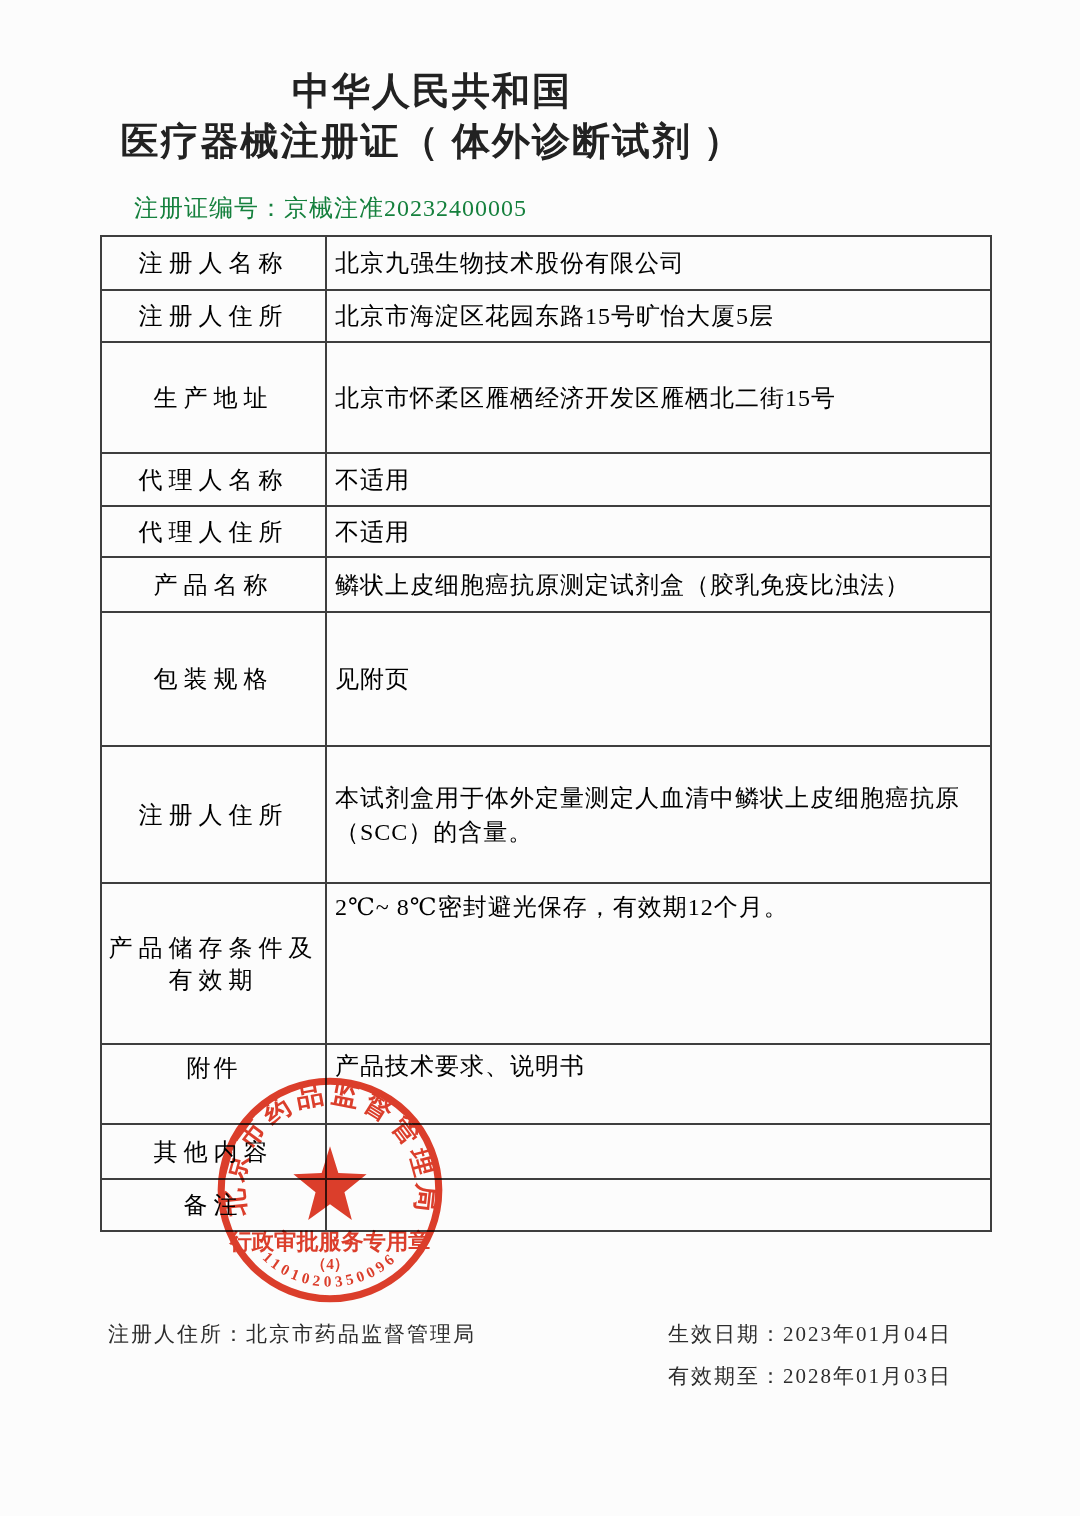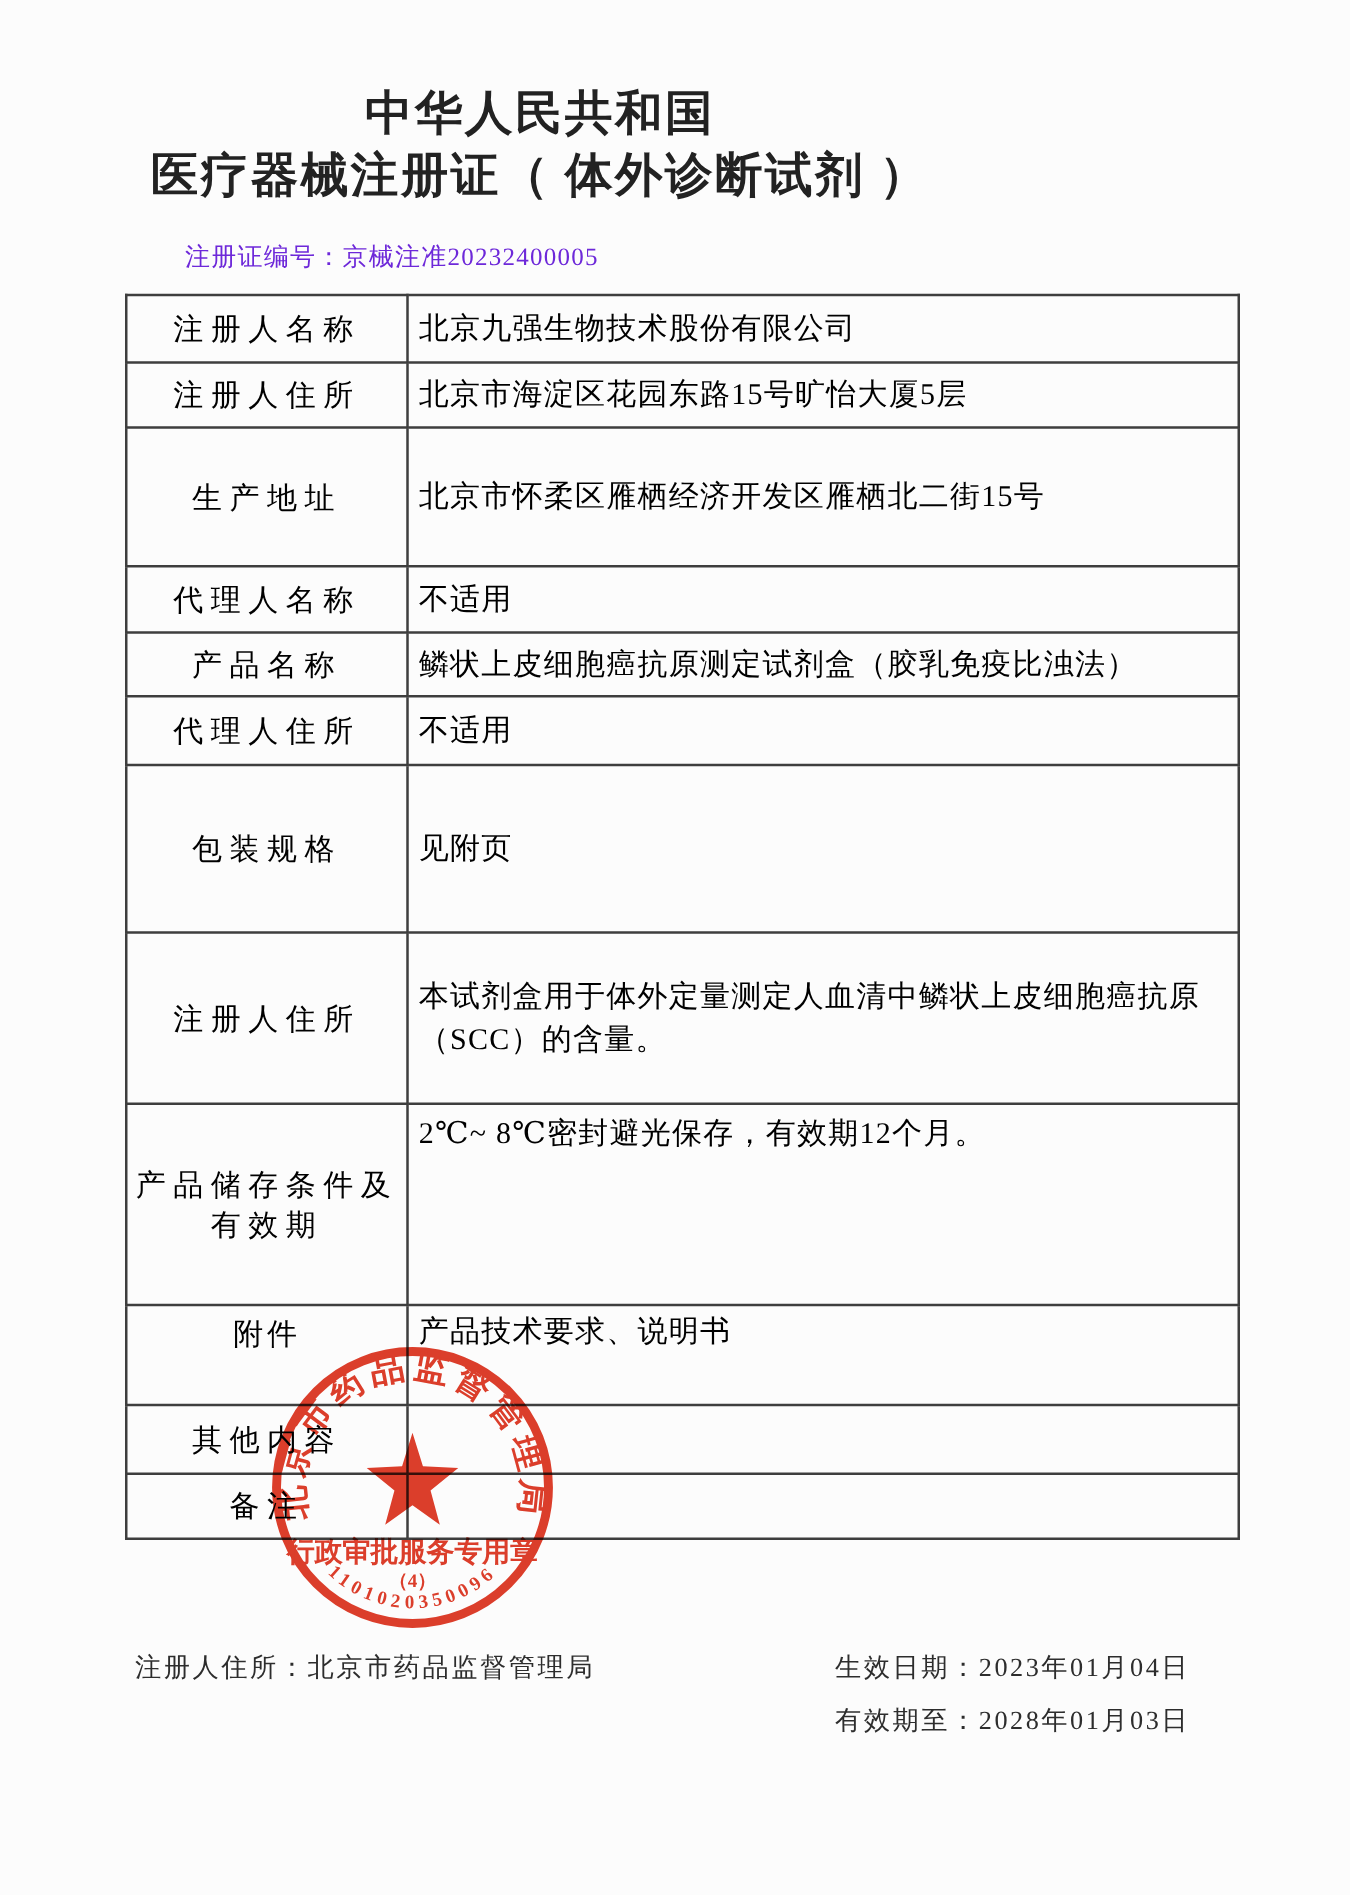--- a/index.html
+++ b/index.html
@@ -30,23 +30,23 @@
     line-height: 50px;
     color: #222;
     letter-spacing: 2px;
     white-space: pre;
   }
 
   
   .cert-no {
     position: absolute;
     top: 192px;
-    left: 148px;
-    font-size: 20px;
-    color: #6d28d9;
+    left: 134px;
+    font-size: 24px;
+    color: #15803d;
     letter-spacing: 1px;
     white-space: pre;
   }
 
   
   .cert-table {
     position: absolute;
     top: 235px;
     left: 100px;
     width: 892px;
@@ -160,26 +160,26 @@
       </tr>
       <tr>
         <th>生产地址</th>
         <td>北京市怀柔区雁栖经济开发区雁栖北二街15号</td>
       </tr>
       <tr>
         <th>代理人名称</th>
         <td>不适用</td>
       </tr>
       <tr>
+        <th>代理人住所</th>
+        <td>不适用</td>
+      </tr>
+      <tr>
         <th>产品名称</th>
         <td>鳞状上皮细胞癌抗原测定试剂盒（胶乳免疫比浊法）</td>
-      </tr>
-      <tr>
-        <th>代理人住所</th>
-        <td>不适用</td>
       </tr>
       <tr>
         <th>包装规格</th>
         <td>见附页</td>
       </tr>
       <tr>
         <th>注册人住所</th>
         <td>本试剂盒用于体外定量测定人血清中鳞状上皮细胞癌抗原（SCC）的含量。</td>
       </tr>
       <tr>

